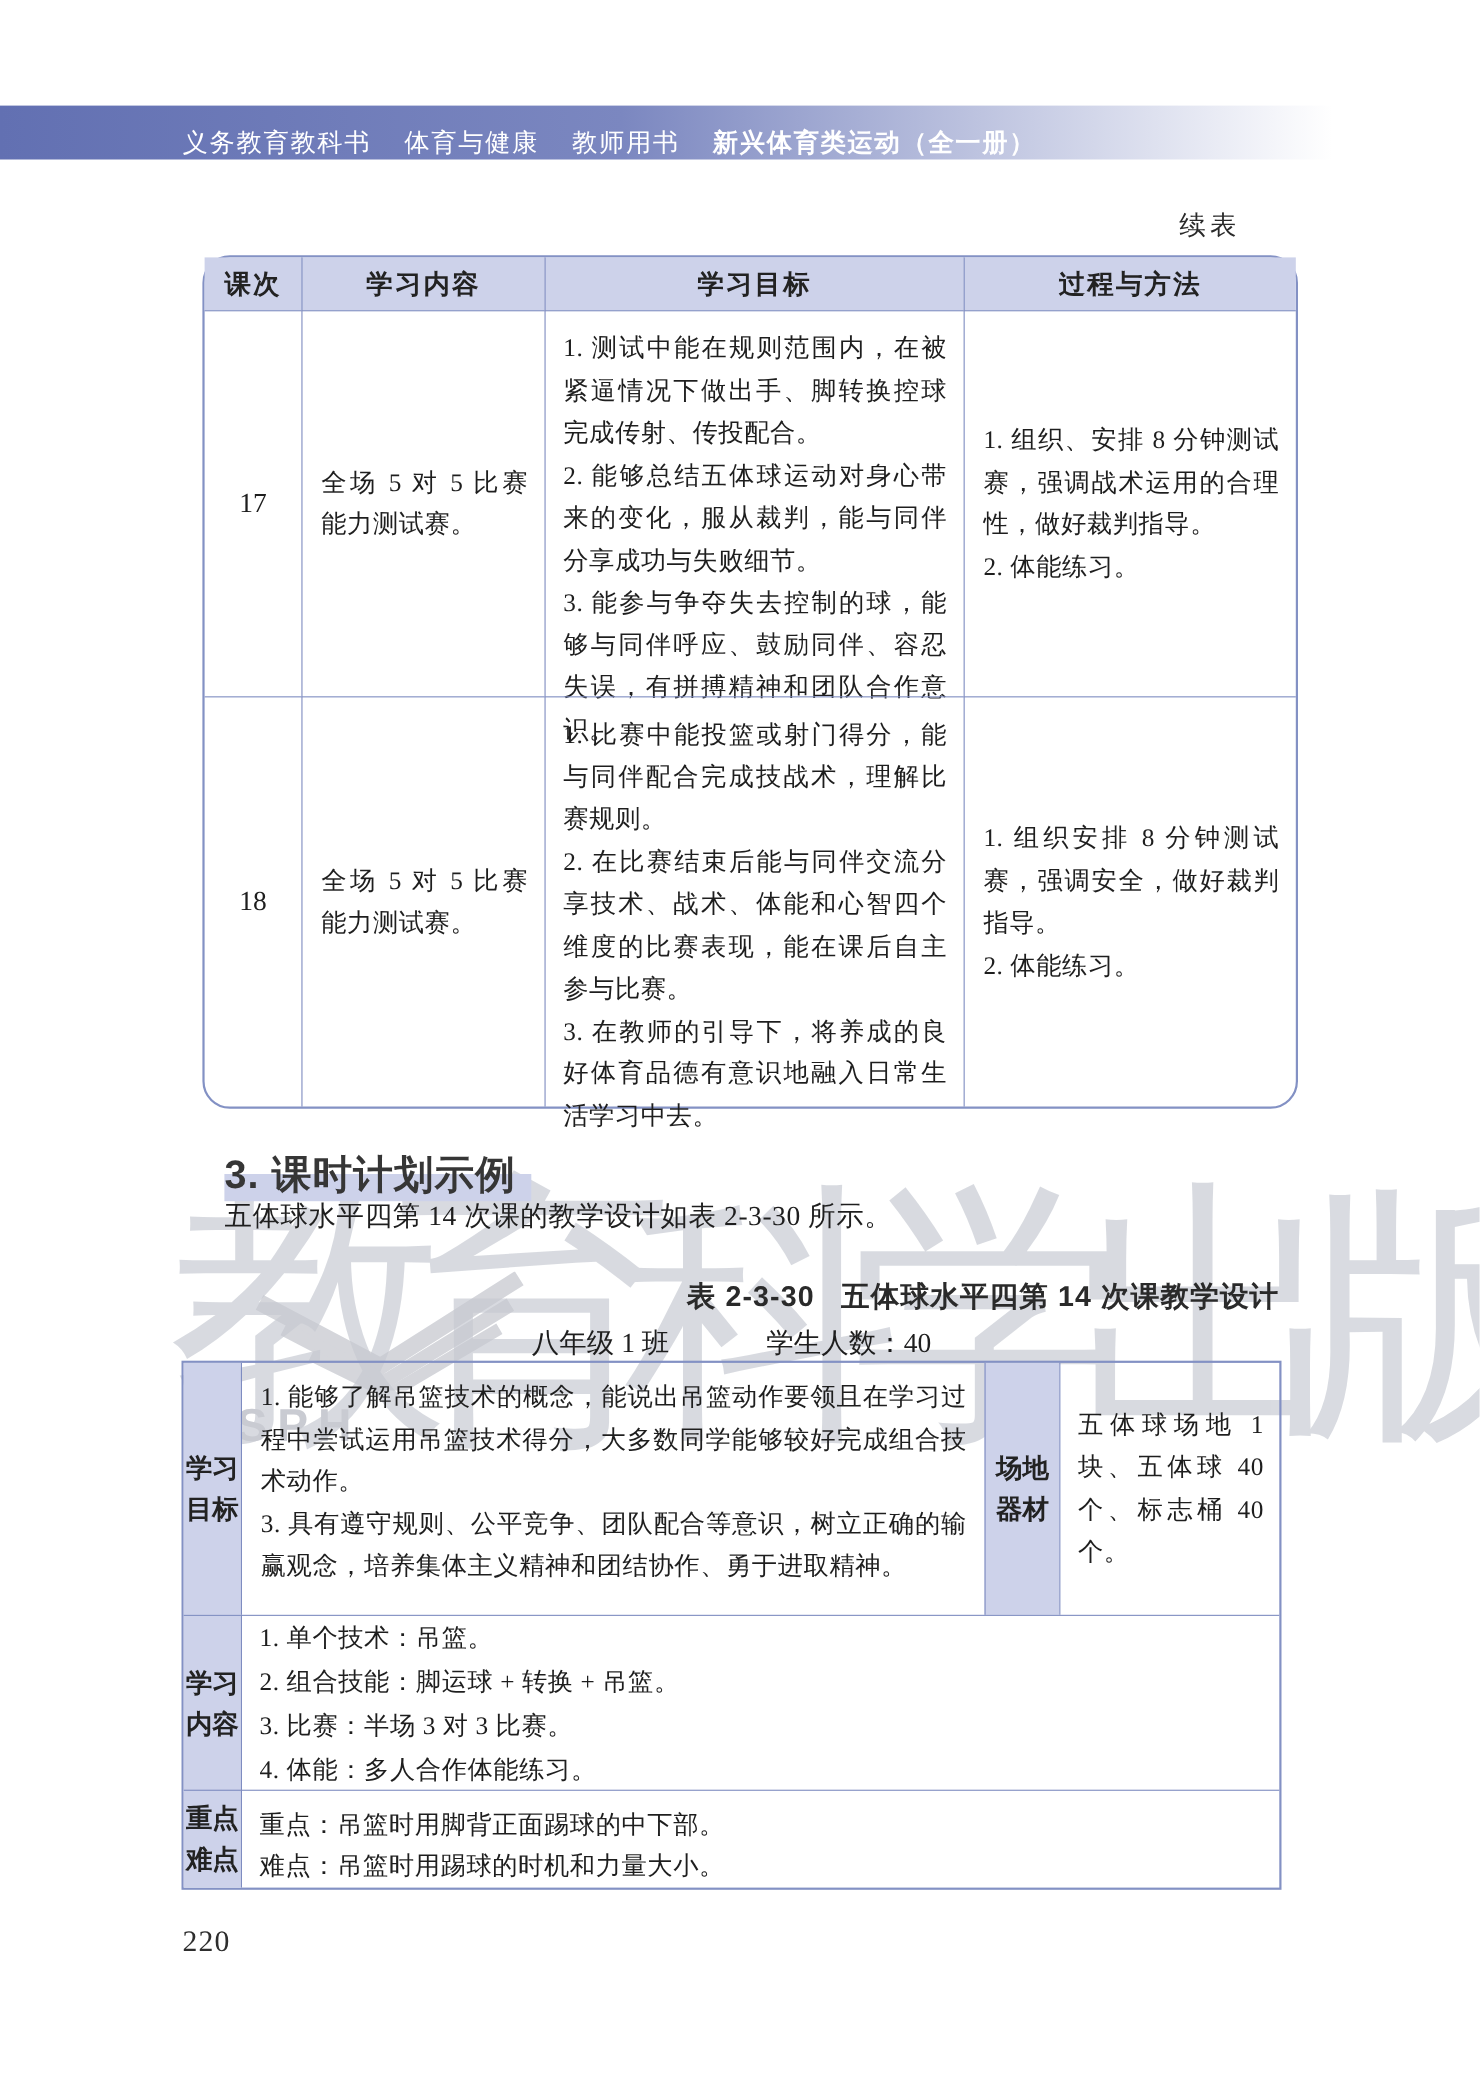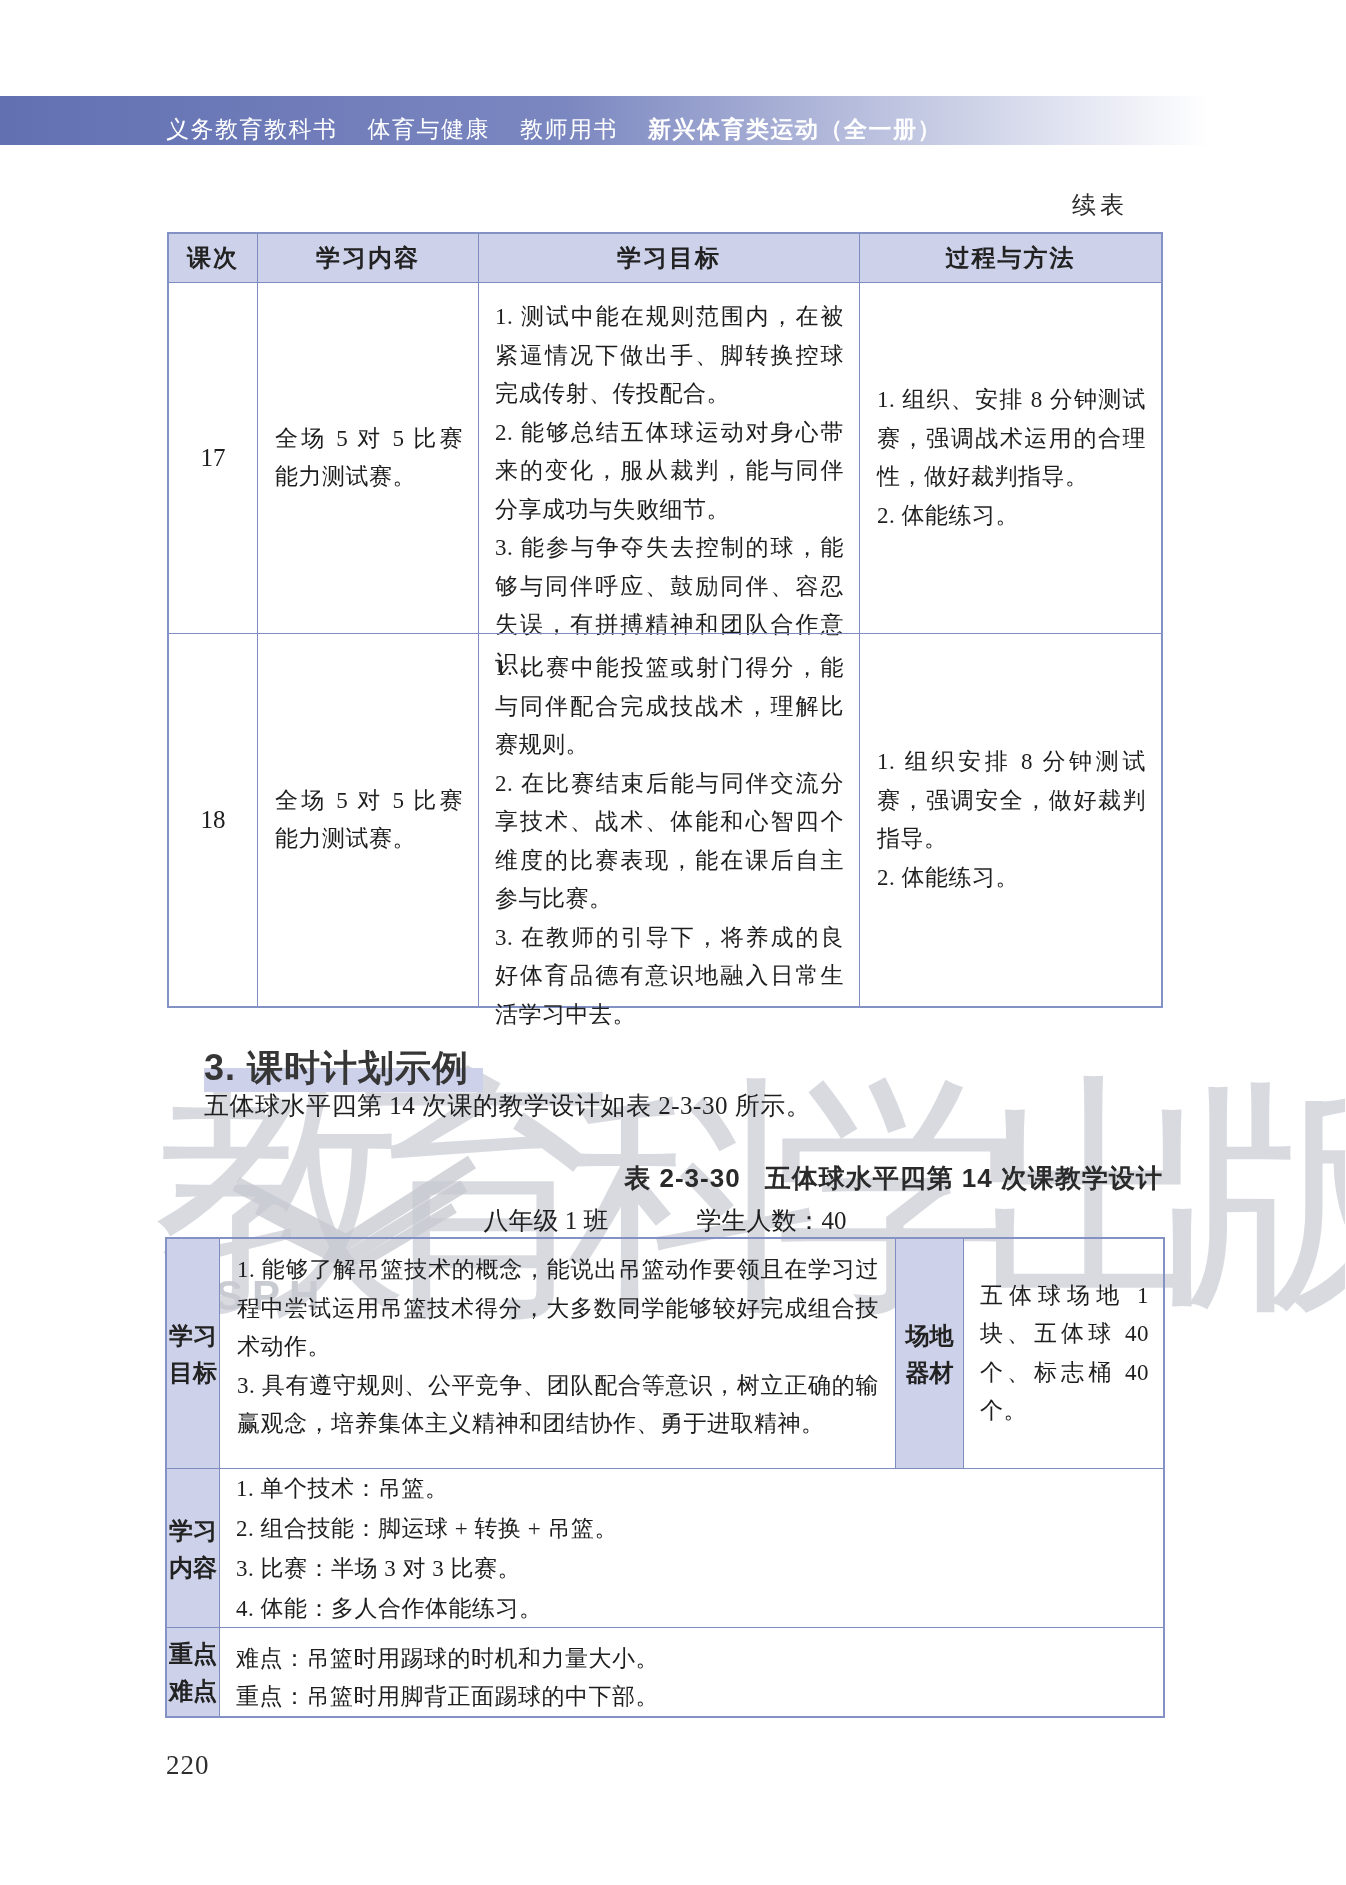--- a/index.html
+++ b/index.html
@@ -43,23 +43,23 @@
   .no-t { border-top:none; }
   .th {
     background:#cdd2ea; font-family:"Liberation Sans","DejaVu Sans",sans-serif;
     font-weight:bold; font-size:24px; color:#222;
     display:flex; align-items:center; justify-content:center; letter-spacing:2px;
   }
   .body-txt { font-size:23px; line-height:38.5px; letter-spacing:0.5px; }
   .body-txt p { margin:0; text-align:justify; }
 
   
-  .t1 { left:167px; top:232px; width:996px; height:776px;
+  .t1 { left:184px; top:232px; width:996px; height:776px;
         display:grid; grid-template-columns:88px 221px 381px 302px;
-        grid-template-rows:48px 351px 373px; }
+        grid-template-rows:48px 351px 373px;border-radius:25px; }
   .cell-center { display:flex; align-items:center; justify-content:center; }
   .cell-vcent  { display:flex; flex-direction:column; justify-content:center; }
   .lesson-num { font-size:25px; }
   .pad-h { padding-left:17px; padding-right:15px; }
   .obj-pad { padding:15px 15px 10px 16px; }
 
   
   .sec-heading {
     position:absolute; left:204px; top:1044px;
     font-family:"Liberation Sans","DejaVu Sans",sans-serif; font-weight:bold;
@@ -196,21 +196,21 @@
         <p>1. 单个技术：吊篮。</p>
         <p>2. 组合技能：脚运球 + 转换 + 吊篮。</p>
         <p>3. 比赛：半场 3 对 3 比赛。</p>
         <p>4. 体能：多人合作体能练习。</p>
       </div>
     </div>
 
     <div class="t2-row t2-r3">
       <div class="c2 b-t label-cell">重点难点</div>
       <div class="c2 b-t b-l body-txt list-cell kp-cell">
+        <p>重点：吊篮时用脚背正面踢球的中下部。</p>
         <p>难点：吊篮时用踢球的时机和力量大小。</p>
-        <p>重点：吊篮时用脚背正面踢球的中下部。</p>
       </div>
     </div>
   </div>
 
   <div class="page-num">220</div>
 
 </div>
 
 </body></html>

